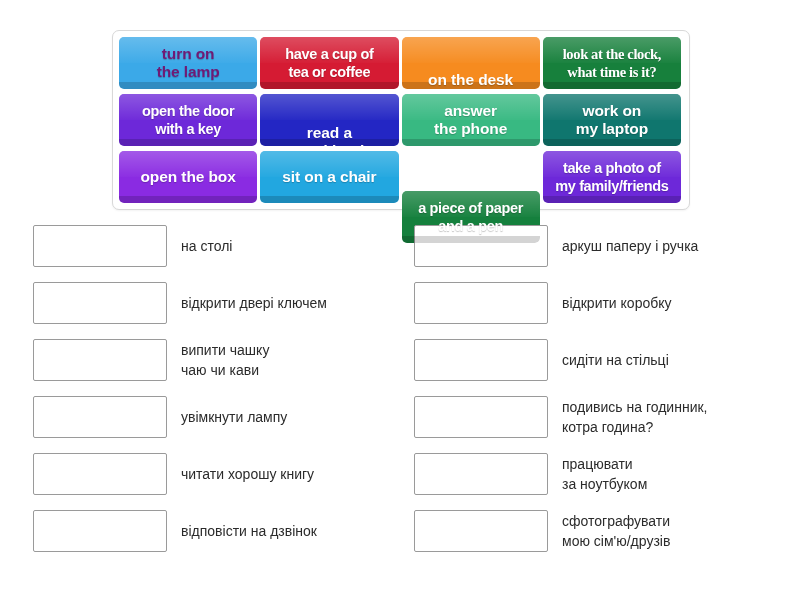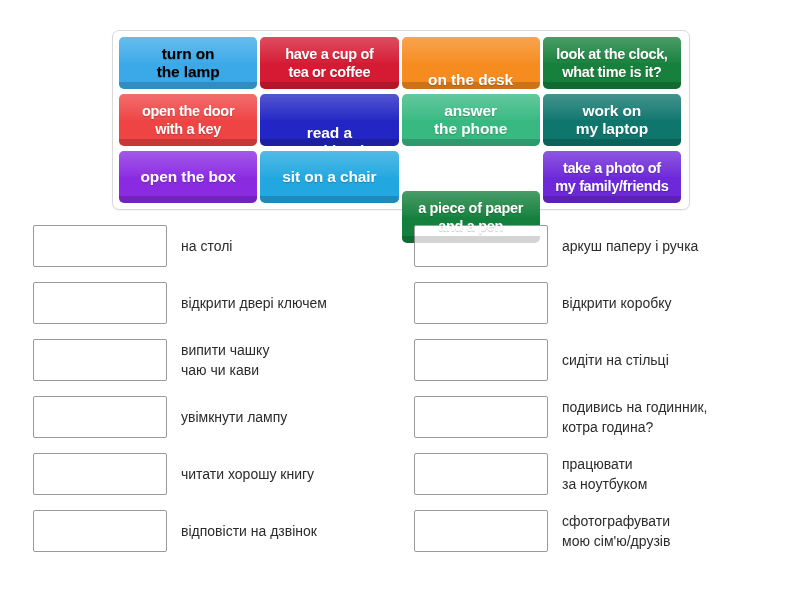--- a/index.html
+++ b/index.html
@@ -116,37 +116,37 @@
     line-height: 20px;
     white-space: pre-line;
   }
 </style>
 </head>
 <body>
 
 <div id="tile-bank">
     <div class="tile-row">
       <div class="tile" style="background: rgb(59, 169, 232);">
-        <span class="tile-label" style="color: #000000; white-space: pre-line;">turn on
+        <span class="tile-label" style="color: #701a75; white-space: pre-line;">turn on
 the lamp</span>
       </div>
       <div class="tile narrow-text" style="background: rgb(213, 27, 51);">
         <span class="tile-label" style="color: rgb(255, 255, 255); white-space: pre-line;">have a cup of
 tea or coffee</span>
       </div>
       <div class="tile" style="background: rgb(246, 139, 31); align-items: flex-end;">
         <span class="tile-label" style="color: rgb(255, 255, 255); white-space: pre-line;">on the desk</span>
       </div>
-      <div class="tile narrow-text" style="background: rgb(23, 128, 60);">
+      <div class="tile narrow-text" style="background: rgb(23, 128, 60); font-family: Liberation Serif, serif;">
         <span class="tile-label" style="color: rgb(255, 255, 255); white-space: pre-line;">look at the clock,
 what time is it?</span>
       </div>
     </div>
     <div class="tile-row">
-      <div class="tile narrow-text" style="background: #ef4444;">
+      <div class="tile narrow-text" style="background: #6d28d9;">
         <span class="tile-label" style="color: rgb(255, 255, 255); white-space: pre-line;">open the door
 with a key</span>
       </div>
       <div class="tile" style="background: rgb(35, 38, 196);">
         <span class="tile-label" style="color: rgb(255, 255, 255); white-space: pre-line; margin-top: 44px;">read a
 good book</span>
       </div>
       <div class="tile" style="background: rgb(56, 185, 130);">
         <span class="tile-label" style="color: rgb(255, 255, 255); white-space: pre-line;">answer
 the phone</span>

